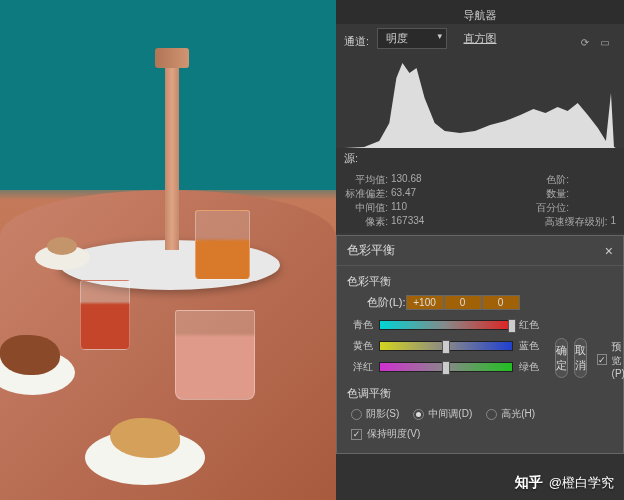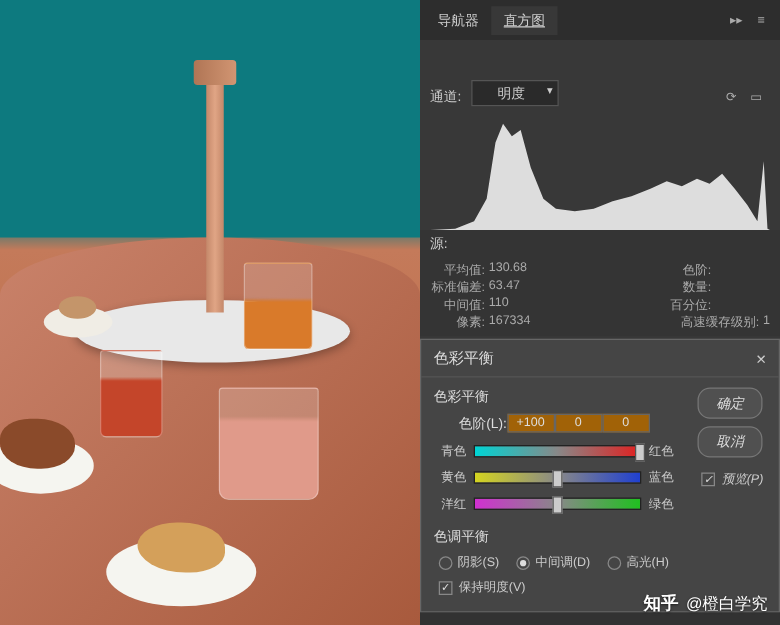--- a/index.html
+++ b/index.html
@@ -14,28 +14,28 @@
 .glass2 { position: absolute; top: 210px; left: 195px; width: 55px; height: 70px; background: linear-gradient(180deg, rgba(255,255,255,0.15) 40%, #d97a2a 45%); border-radius: 3px 3px 5px 5px; border: 1px solid rgba(255,255,255,0.3); }
 .glass3 { position: absolute; top: 310px; left: 175px; width: 80px; height: 90px; background: linear-gradient(180deg, rgba(255,255,255,0.2) 25%, #e09a8a 30%); border-radius: 3px 3px 8px 8px; border: 1px solid rgba(255,255,255,0.3); }
 .bowl1 { position: absolute; top: 350px; left: -10px; width: 85px; height: 45px; background: #f5f5f0; border-radius: 50%; }
 .bowl1::before { content: ""; position: absolute; top: -15px; left: 10px; width: 60px; height: 40px; background: #8a4a2a; border-radius: 40% 50% 45% 50%; }
 .bowl2 { position: absolute; top: 430px; left: 85px; width: 120px; height: 55px; background: #f5f5f0; border-radius: 50%; }
 .bowl2::before { content: ""; position: absolute; top: -12px; left: 25px; width: 70px; height: 40px; background: #d4a05a; border-radius: 45% 50% 40% 55%; }
 .bowl3 { position: absolute; top: 245px; left: 35px; width: 55px; height: 25px; background: #f0ede5; border-radius: 50%; }
 .bowl3::before { content: ""; position: absolute; top: -8px; left: 12px; width: 30px; height: 18px; background: #c4956a; border-radius: 50%; }
 
 .panels { flex: 1; display: flex; flex-direction: column; background: #383838; }
-.panel-tabs { display: flex; background: #2d2d2d; height: 24px; align-items: center; padding: 16px 4px; font-size: 11px; color: #ccc; }
+.panel-tabs { display: flex; background: #2d2d2d; height: 24px; align-items: center; padding: 4px 4px; font-size: 11px; color: #ccc; flex-direction: column; }
 .tab { padding: 4px 10px; cursor: pointer; }
 .tab.active { background: #383838; text-decoration: underline; }
 .panel-icons { margin-left: auto; display: flex; gap: 6px; padding-right: 4px; }
 .icon-sm { width: 14px; height: 14px; display: flex; align-items: center; justify-content: center; font-size: 10px; color: #aaa; }
 
 .channel-row { display: flex; align-items: flex-end; padding: 4px 8px; font-size: 11px; color: #ccc; gap: 8px; }
-.select-box { background: #2a2a2a; border: 1px solid #555; color: #ccc; padding: 2px 20px 2px 20px; font-size: 11px; position: relative; min-width: 70px; margin-top: 28px; }
+.select-box { background: #2a2a2a; border: 1px solid #555; color: #ccc; padding: 2px 20px 2px 8px; font-size: 11px; position: relative; min-width: 70px; }
 .select-box::after { content: "▾"; position: absolute; right: 4px; top: 2px; font-size: 9px; }
 
 .histogram { height: 95px; background: #383838; position: relative; margin: 0 8px; }
 .histo-svg { width: 100%; height: 100%; }
 
 .stats { padding: 4px 8px; font-size: 10px; color: #aaa; background: #343434; }
 .stats-row { display: flex; }
 .stat-item { display: flex; gap: 3px; }
 .stat-label { min-width: 44px; text-align: right; }
 .stat-val { min-width: 44px; }
@@ -59,21 +59,21 @@
 .g3 { background: linear-gradient(90deg, #d4d420, #888, #2040d0); }
 .thumb { position: absolute; top: -2px; width: 8px; height: 14px; background: #ccc; border: 1px solid #555; transform: translateX(-50%); }
 .tone-group { margin-top: 12px; }
 .radio-row { display: flex; gap: 14px; font-size: 10px; color: #ccc; margin-bottom: 6px; padding-left: 4px; }
 .radio-item { display: flex; align-items: center; gap: 4px; }
 .radio { width: 11px; height: 11px; border: 1px solid #888; border-radius: 50%; display: flex; align-items: center; justify-content: center; }
 .radio.checked::after { content: ""; width: 5px; height: 5px; background: #ddd; border-radius: 50%; }
 .check-row { display: flex; align-items: center; gap: 5px; font-size: 10px; color: #ccc; padding-left: 4px; }
 .checkbox { width: 11px; height: 11px; border: 1px solid #888; display: flex; align-items: center; justify-content: center; font-size: 9px; }
 .checkbox.checked::after { content: "✓"; color: #ddd; }
-.dialog-right { width: 58px; display: flex; flex-direction: column; gap: 6px; align-items: center; font-style: italic; }
+.dialog-right { width: 58px; display: flex; flex-direction: row; gap: 6px; align-items: center; }
 .btn { width: 52px; padding: 4px 0; background: #505050; border: 1px solid #777; border-radius: 10px; color: #ddd; font-size: 11px; text-align: center; cursor: pointer; }
 .bottom-fill { flex: 1; background: #323232; }
 .watermark { position: absolute; right: 10px; bottom: 8px; font-size: 13px; color: #fff; display: flex; align-items: center; gap: 6px; text-shadow: 0 1px 2px rgba(0,0,0,0.6); }
 .zhihu { font-weight: bold; font-size: 14px; }
 </style>
 </head>
 <body>
 
 <div class="photo">
   <div class="teal-bg"></div>

